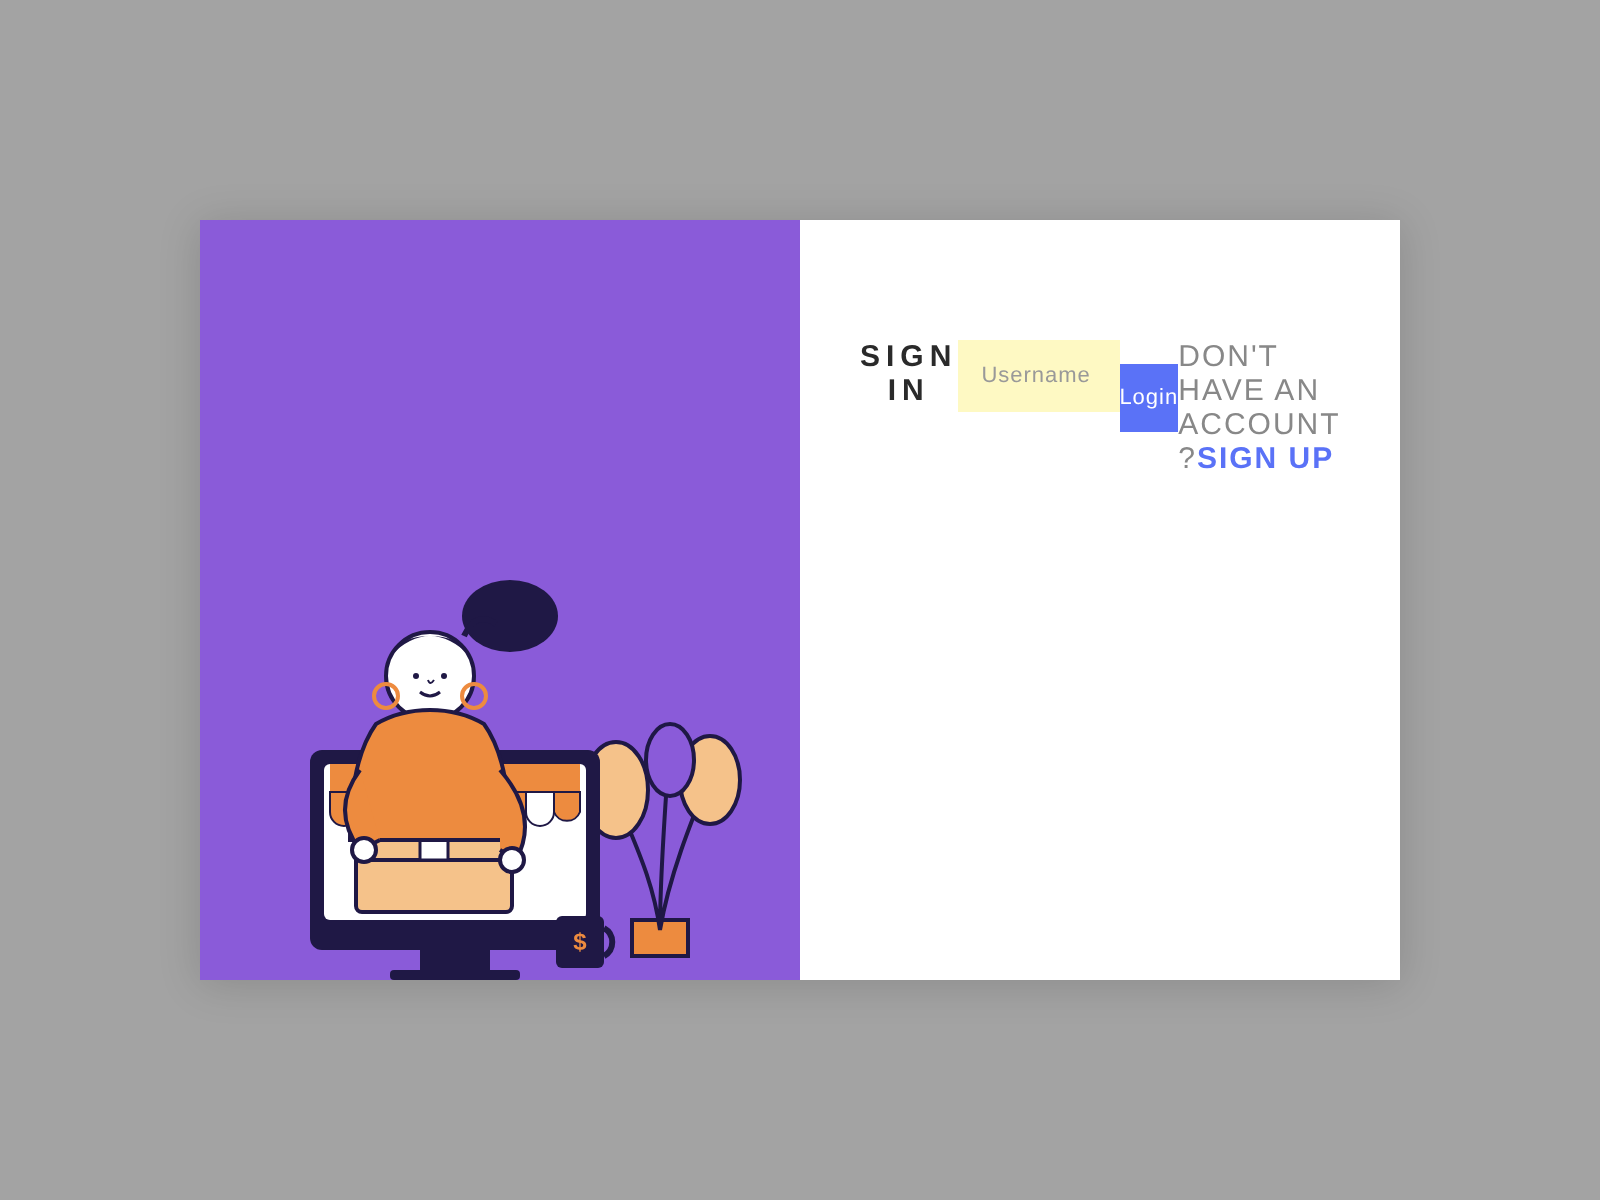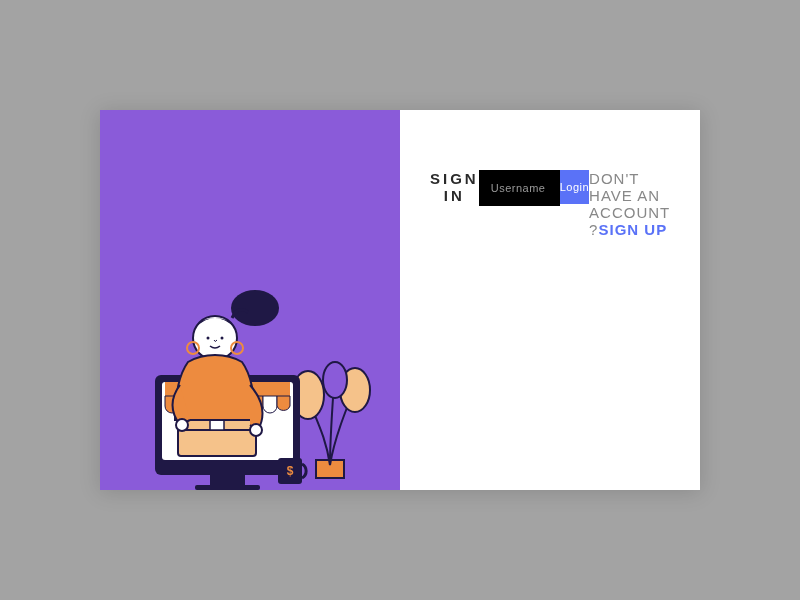--- a/index.html
+++ b/index.html
@@ -42,39 +42,39 @@
       font-size: 15px;
       font-weight: 700;
       letter-spacing: 3px;
       color: #2a2a2a;
       text-align: center;
       margin-bottom: 25px;
     }
     .input {
       width: 100%;
       height: 36px;
-      background: #000000;
+      background: #fef9c3;
       border: none;
       padding: 0 12px;
       font-size: 11px;
       color: #888;
       margin-bottom: 12px;
       outline: none;
     }
     .input::placeholder { color: #999; letter-spacing: 0.5px; }
     .login-btn {
       width: 72px;
       height: 34px;
       background: #5a72f7;
       color: #fff;
       border: none;
       font-size: 11px;
       letter-spacing: 0.5px;
       cursor: pointer;
-      margin-top: 0;
+      margin-top: 12px;
       margin-bottom: 24px;
     }
     .signup-row {
       font-size: 15px;
       letter-spacing: 1px;
       color: #888;
     }
     .signup-link {
       color: #5a72f7;
       font-weight: 600;

